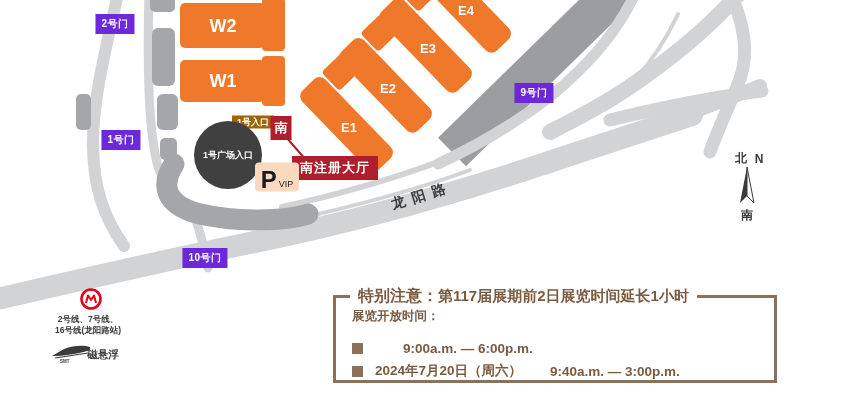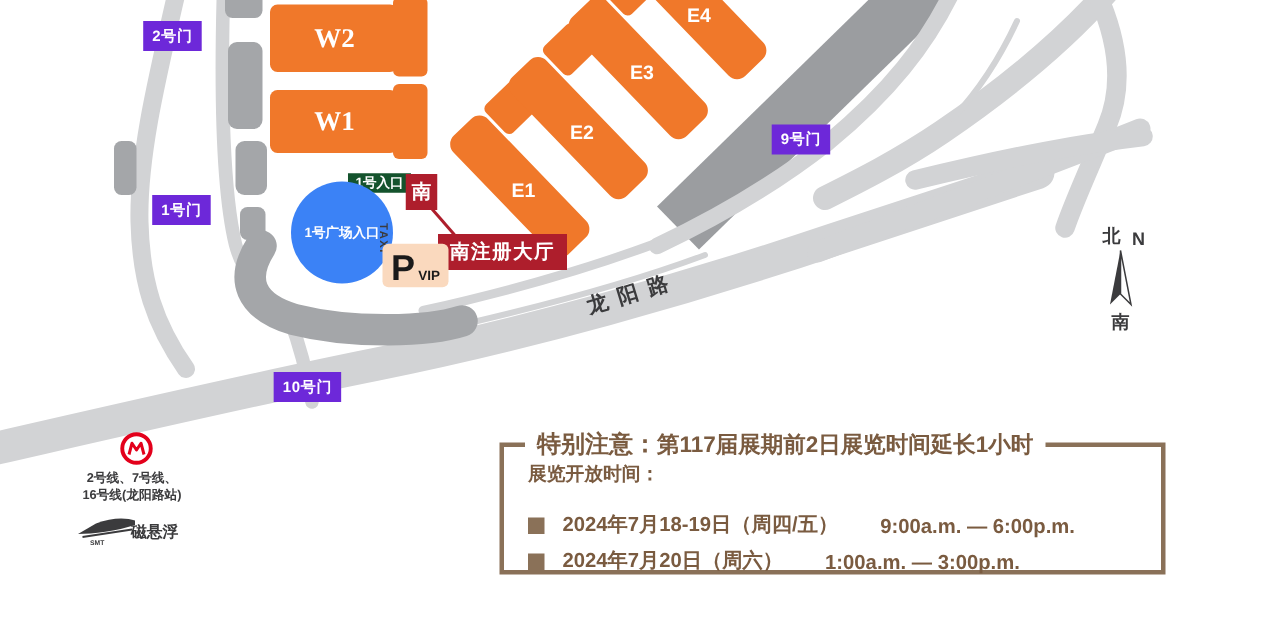--- a/index.html
+++ b/index.html
@@ -3,33 +3,33 @@
 <meta charset="utf-8">
 <style>
   html,body{margin:0;padding:0;background:#fff;}
   .stage{position:relative;width:850px;height:414px;background:#fff;overflow:hidden;
          font-family:"Liberation Sans","DejaVu Sans",sans-serif;}
   .stage svg.map{position:absolute;left:0;top:0;z-index:1;}
   .lbl{position:absolute;z-index:3;transform:translate(-50%,-50%);white-space:nowrap;}
   .gate{background:#6d28d9;color:#fff;font-size:10px;font-weight:bold;
         padding:3px 6px;letter-spacing:0.5px;}
   .hall{color:#fff;font-weight:bold;font-size:13px;}
-  .hall.w{font-size:18px;font-family:Liberation Serif, serif;}
-  .cyanbox{background:#14532d;color:#fff;font-size:9px;font-weight:bold;padding:0 5px;}
+  .hall.w{font-size:18px;}
+  .cyanbox{background:#a16207;color:#fff;font-size:9px;font-weight:bold;padding:0 5px;}
   .redbox{background:#AE1E2C;color:#fff;font-weight:bold;}
   .south-badge{font-size:13px;padding:3px 4px;}
   .south-hall{font-size:13px;padding:3px 8px;letter-spacing:1px;}
-  .plaza{width:68px;height:68px;border-radius:50%;background:#3b82f6;color:#fff;
+  .plaza{width:68px;height:68px;border-radius:50%;background:#404040;color:#fff;
          font-size:9px;font-weight:bold;display:flex;align-items:center;justify-content:center;}
   .taxi{font-size:7.5px;font-weight:bold;color:#3B3B3D;letter-spacing:1px;
         transform:translate(-50%,-50%) rotate(90deg);}
   .parking{width:44px;height:27px;background:#FAD9BE;border-radius:4px;
            display:flex;align-items:flex-end;justify-content:center;padding-bottom:2px;}
   .parking .p{font-size:24px;font-weight:bold;color:#1a1a1a;line-height:20px;}
-  .parking .vip{font-size:9px;font-weight:bold;color:#1a1a1a;margin-left:2px;margin-bottom:1px;}
+  .parking .vip{font-size:9px;font-weight:normal;color:#1a1a1a;margin-left:2px;margin-bottom:1px;}
   .roadname{font-size:14px;font-weight:bold;color:#3B3B3D;letter-spacing:7px;
             transform:translate(-50%,-50%) rotate(-17deg);}
   .compass-t{font-size:12px;font-weight:bold;color:#3B3B3D;}
   .metro-line{font-size:8.5px;font-weight:bold;color:#3B3B3D;line-height:11px;text-align:center;}
   .maglev-label{font-size:10.5px;font-weight:bold;color:#3B3B3D;}
   
   .notice{position:absolute;left:333px;top:295px;width:438px;height:82px;z-index:3;
           border:3px solid #8A7158;}
   .notice .title{position:absolute;top:-12px;left:14px;background:#fff;padding:0 8px;
                  color:#7A5B40;font-size:15px;white-space:nowrap;}
@@ -159,24 +159,23 @@
   <div class="lbl maglev-label" style="left:103px;top:355px;">磁悬浮</div>
 
   <div class="notice">
     <div class="title">
       <span class="t1">特别注意：</span><span class="t2">第117届展期前2日展览时间延长1小时</span>
     </div>
     <div class="body">
       <div class="sub">展览开放时间：</div>
       <div class="row">
         <span class="bullet"></span>
-        <span>2024年7月18-19日（周四/五）</span>
         <span class="time">9:00a.m. — 6:00p.m.</span>
       </div>
       <div class="row">
         <span class="bullet"></span>
         <span>2024年7月20日（周六）</span>
-        <span class="time">1:00a.m. — 3:00p.m.</span>
+        <span class="time">9:40a.m. — 3:00p.m.</span>
       </div>
     </div>
   </div>
 
 </div>
 
 </body></html>

